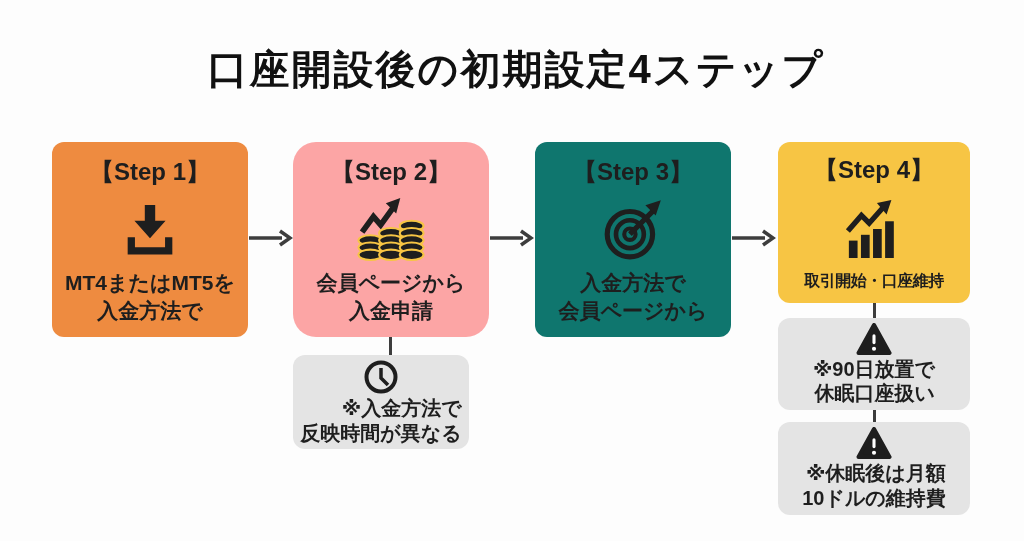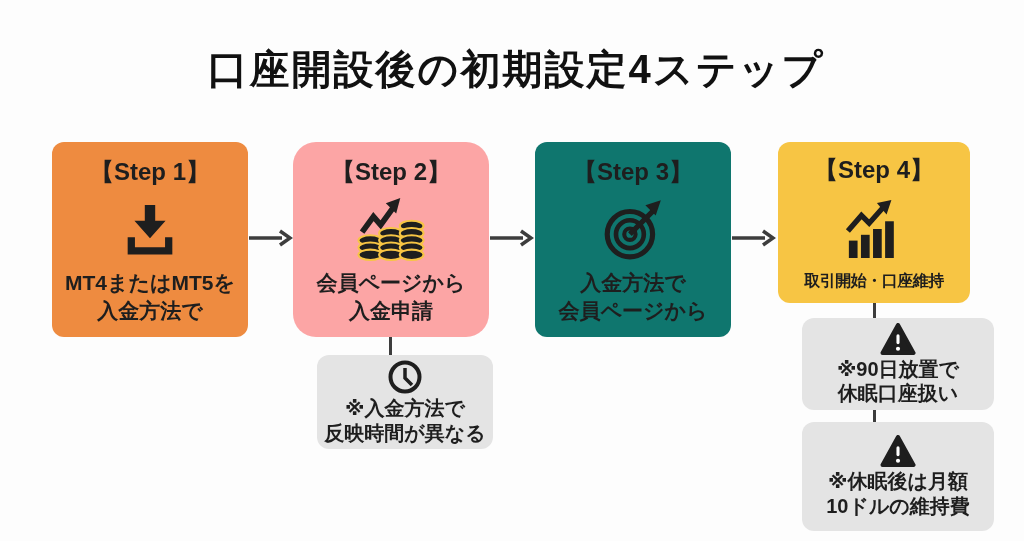--- a/index.html
+++ b/index.html
@@ -27,25 +27,25 @@
   .step-text span:empty{display:none;}
   .harrow{position:absolute;top:228px;width:44px;height:20px;}
   #arrow1{left:249px;} #arrow2{left:490px;} #arrow3{left:732px;}
   .vline{position:absolute;width:3px;background:#3d3d3d;}
   #conn-step2-note{left:389px;top:337px;height:18px;}
   #conn-step4-note{left:873px;top:303px;height:15px;}
   #conn-note-note{left:873px;top:410px;height:12px;}
   .note-box{
     position:absolute;background:#e4e4e4;border-radius:12px;
     display:flex;flex-direction:column;align-items:center;justify-content:center;gap:1px;
-    box-sizing:border-box;font-weight:700;text-align:center;margin-left:24px;
+    box-sizing:border-box;font-weight:700;text-align:right;
   }
   #note-deposit{left:293px;top:355px;width:176px;height:94px;}
   #note-dormant1{left:778px;top:318px;width:192px;height:92px;}
-  #note-dormant2{left:778px;top:422px;width:192px;height:109px;}
+  #note-dormant2{left:778px;top:422px;width:192px;height:93px;}
   .note-text{font-size:20px;line-height:1.22;}
   .note-text span{display:block;}
   .icon-wrap{display:flex;align-items:center;justify-content:center;}
 </style>
 </head>
 <body>
 
 <div class="canvas">
 
   <h1 class="title">口座開設後の初期設定4ステップ</h1>

